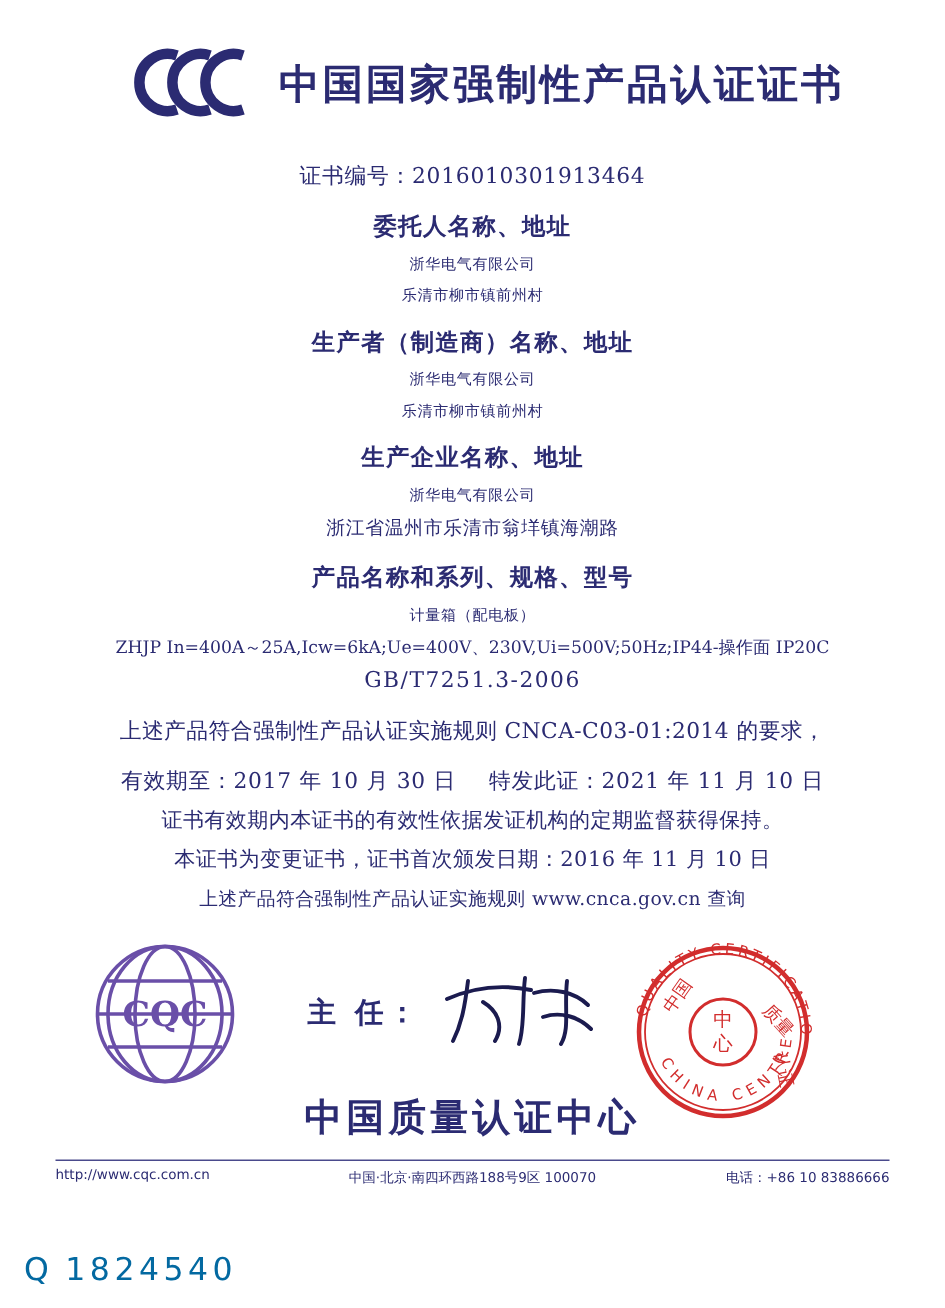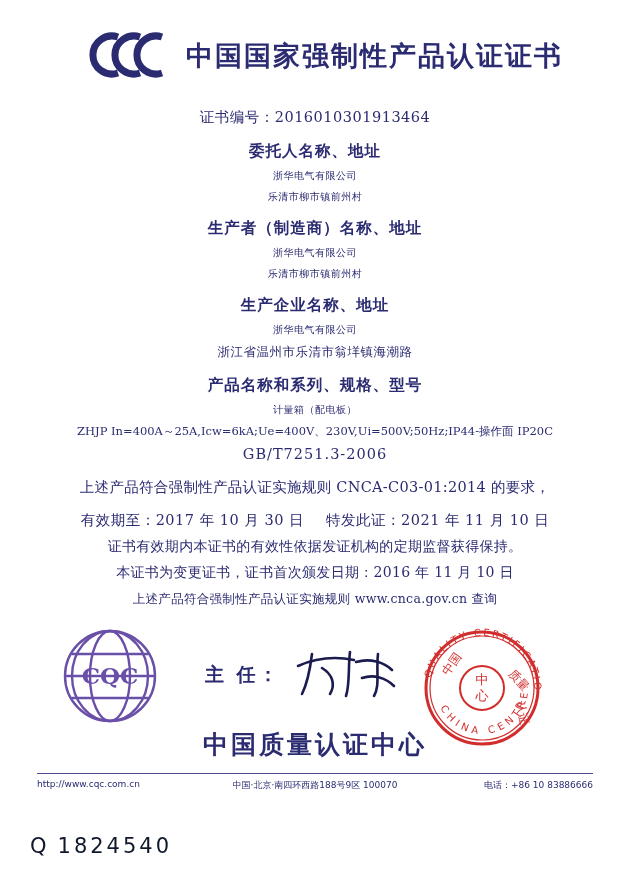--- a/index.html
+++ b/index.html
@@ -184,24 +184,24 @@
     color: #2b2b72;
     height: 16px;
     font-family: "DejaVu Sans", sans-serif;
   }
   .footer .left { position: absolute; left: 0; top: 0; }
   .footer .center { position: absolute; left: 50%; transform: translateX(-50%); top: 0; white-space: nowrap; }
   .footer .right { position: absolute; right: 0; top: 0; }
 
   .serial {
     position: absolute;
-    left: 30px;
+    left: 16px;
     bottom: 14px;
     font-size: 21px;
-    color: #0f172a;
+    color: #0369a1;
     letter-spacing: 3px;
     font-family: "DejaVu Sans", sans-serif;
   }
   .serial .q {
     margin-right: 8px;
   }
 </style>
 </head>
 <body>
 

